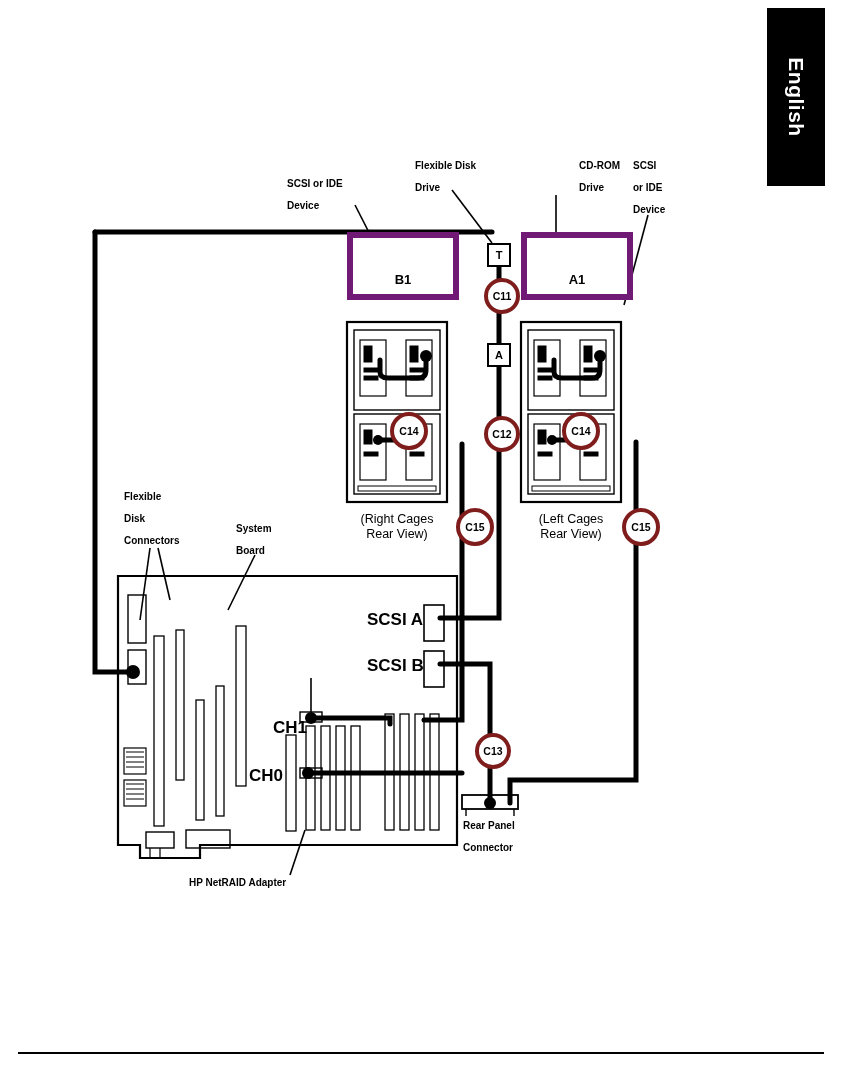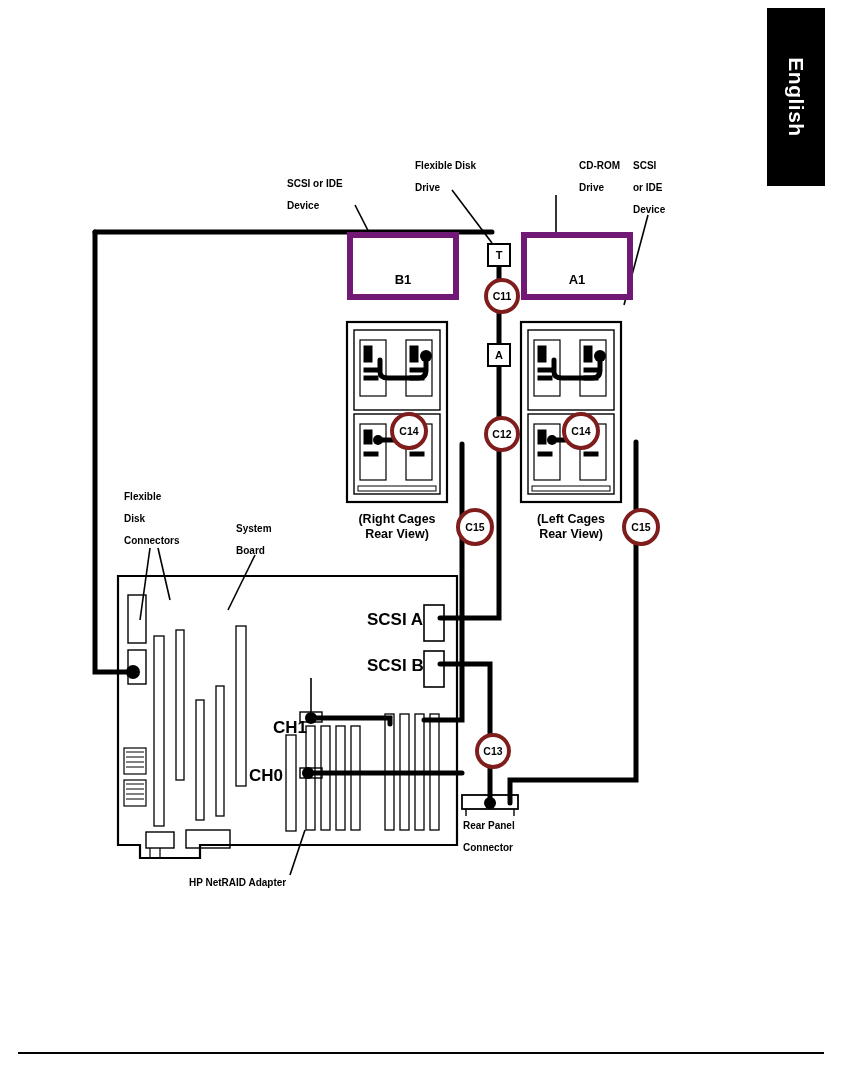--- a/index.html
+++ b/index.html
@@ -61,21 +61,21 @@
   .lbl {
     position: absolute;
     font-size: 10px;
     font-weight: bold;
     line-height: 22px;
     white-space: pre;
   }
   .cage-label {
     position: absolute;
     font-size: 12.5px;
-    font-weight: bold;
+    font-weight: normal;
     line-height: 15px;
     text-align: center;
     white-space: pre;
   }
   .bay {
     position: absolute;
     border: 6px solid #701a75;
     background: #fff;
     font-size: 13px;
     font-weight: bold;

